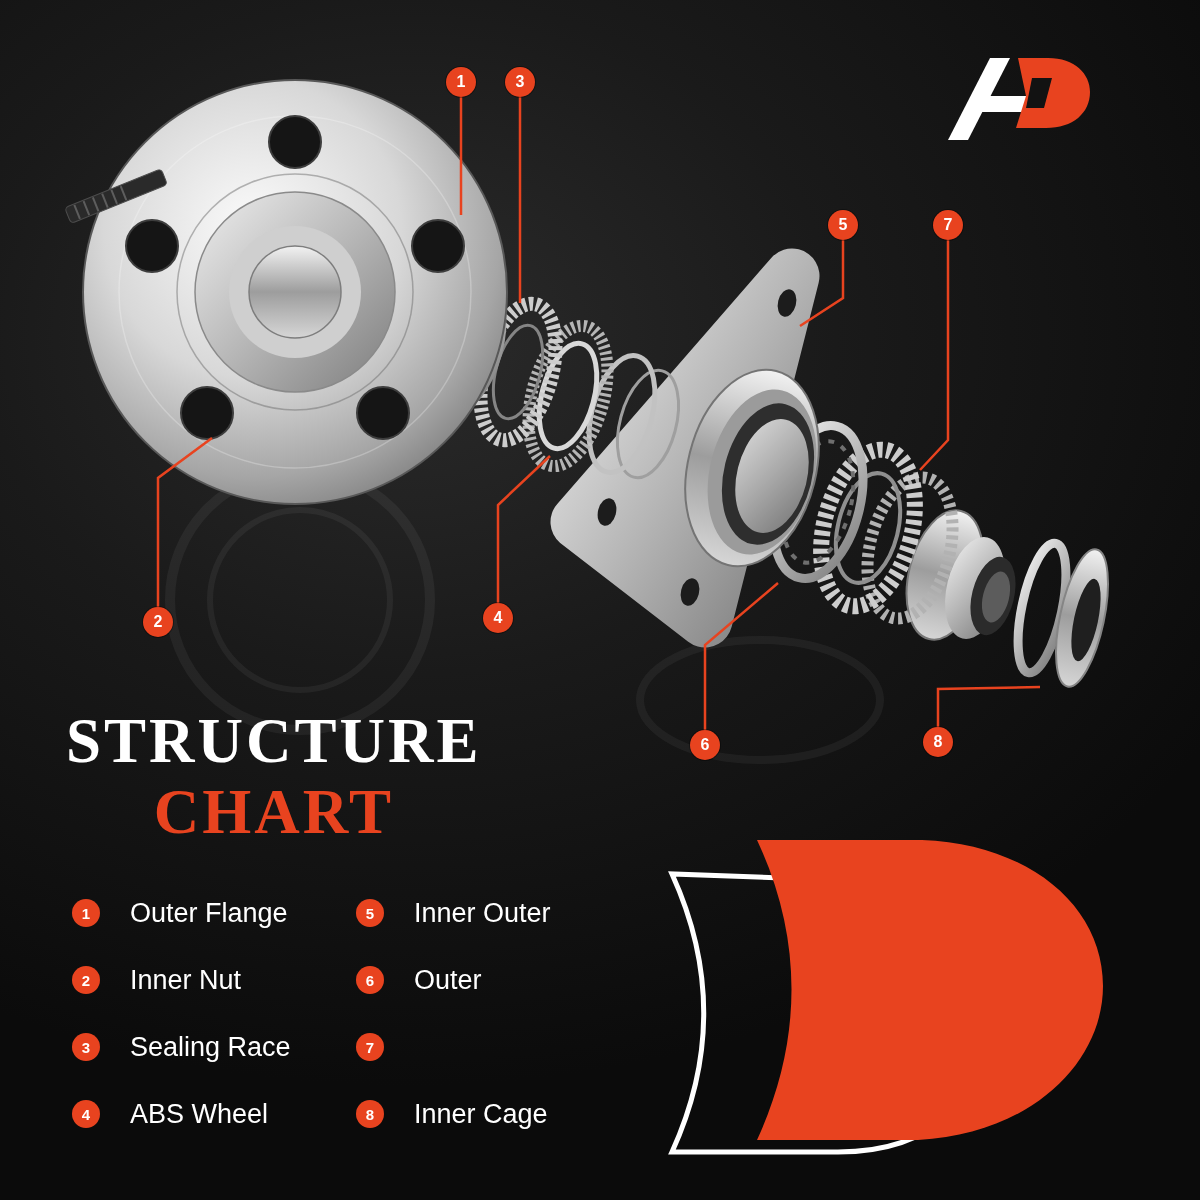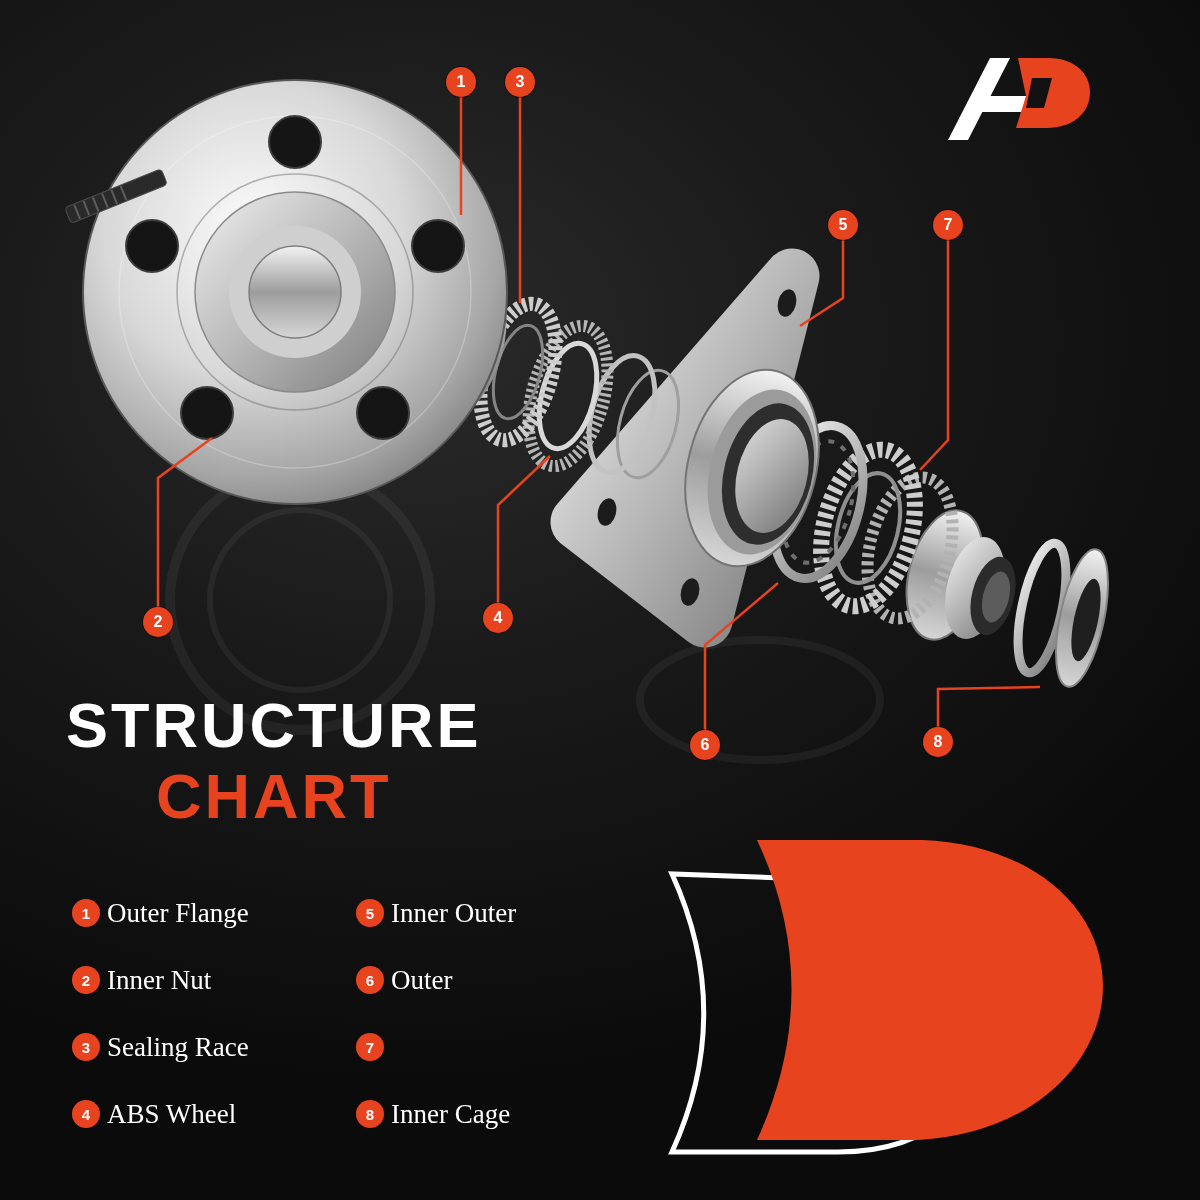--- a/index.html
+++ b/index.html
@@ -9,33 +9,33 @@
     position:relative; width:1200px; height:1200px; overflow:hidden;
     background: radial-gradient(ellipse 950px 750px at 34% 28%, #2b2b2b 0%, #1a1a1a 45%, #0b0b0b 100%);
   }
   svg.scene { position:absolute; inset:0; width:1200px; height:1200px; display:block; }
   .callout-badge {
     position:absolute; width:30px; height:30px; border-radius:50%;
     background:var(--accent); color:#fff; font-size:16px; font-weight:bold;
     display:flex; align-items:center; justify-content:center;
     box-shadow:0 0 0 1px rgba(0,0,0,.35);
   }
-  .title { position:absolute; left:66px; top:690px; letter-spacing:3px; font-weight:bold; }
+  .title { position:absolute; left:66px; top:706px; letter-spacing:3px; font-weight:bold;font-family:Liberation Serif, serif; }
   .title .t1 { color:#ffffff; font-size:63px; line-height:1.12; }
   .title .t2 { color:var(--accent); font-size:63px; line-height:1.12;text-align:center; }
   .legend { position:absolute; left:72px; top:898px; display:flex; }
   .legend .col { width:284px; }
   .legend .col.right { width:330px; }
   .legend .item { display:flex; align-items:center; margin-bottom:37px; height:30px; }
   .legend .badge {
     width:28px; height:28px; border-radius:50%; background:var(--accent);
     color:#fff; font-size:15px; font-weight:bold; flex:0 0 28px;
     display:flex; align-items:center; justify-content:center;
   }
-  .legend .lbl { color:#fff; font-size:27px; margin-left:7px; white-space:nowrap;font-family:Liberation Serif, serif; }
+  .legend .lbl { color:#fff; font-size:27px; margin-left:30px; white-space:nowrap; }
 </style>
 </head>
 <body>
 
 <div class="page">
 
   <svg class="scene" viewBox="0 0 1200 1200">
     <defs>
       <radialGradient id="gFlange" cx="40%" cy="35%" r="78%">
         <stop offset="0%" stop-color="#fbfbfb"></stop>

